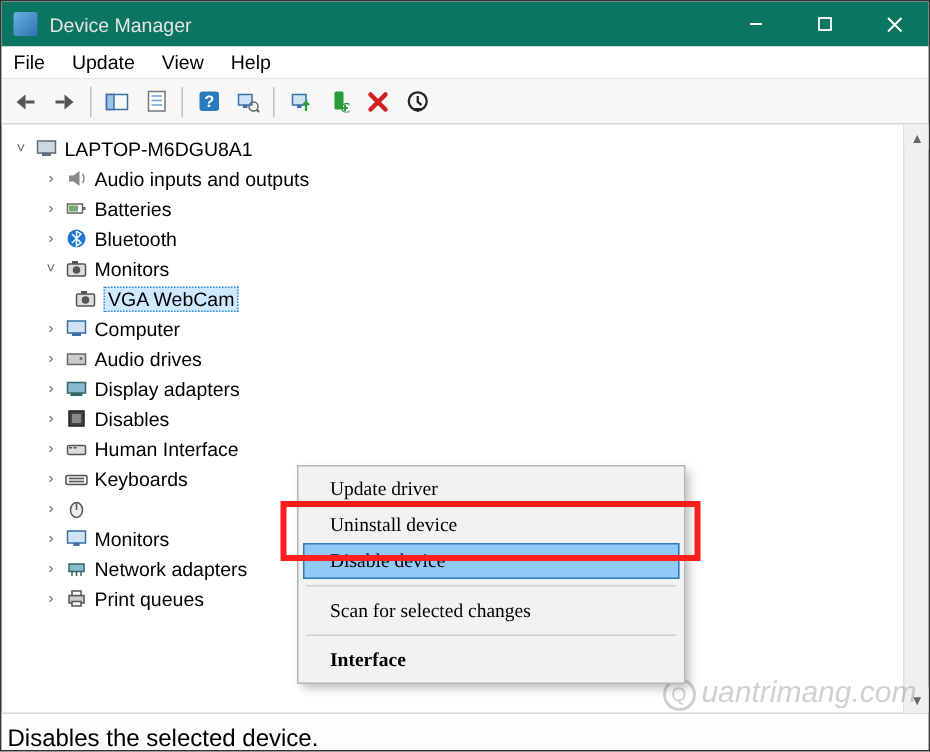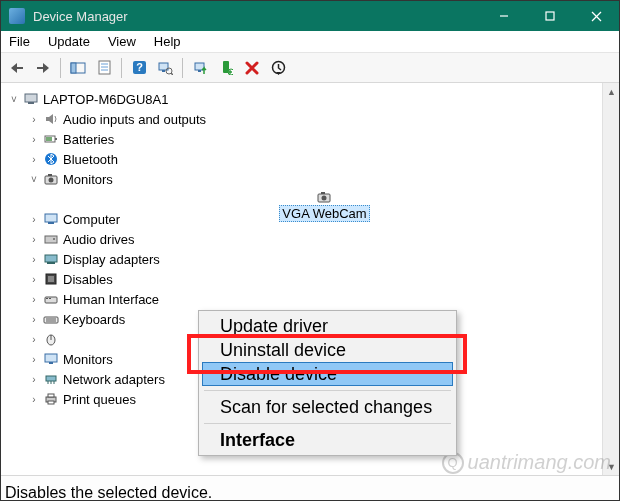--- a/index.html
+++ b/index.html
@@ -106,21 +106,21 @@
     color: #666; font-size: 10px;
   }
   .dev-icon {
     width: 16px; height: 16px;
     margin: 0 4px 0 2px;
     display: inline-flex; align-items:center; justify-content:center;
     position: relative;
   }
   .indent0 { padding-left: 4px; }
   .indent1 { padding-left: 24px; }
-  .indent2 { padding-left: 44px; flex-direction: column; }
+  .indent2 { padding-left: 44px; }
   .selected .label-sel {
     background: #cde8ff;
     border: 1px dotted #3a8ccc;
     padding: 0 2px;
   }
   
   .ctxmenu {
     position: absolute;
     left: 197px;
     top: 227px;
@@ -128,21 +128,22 @@
     background: #f2f2f2;
     border: 1px solid #b5b5b5;
     box-shadow: 3px 3px 6px rgba(0,0,0,0.25);
     padding: 3px;
     z-index: 10;
   }
   .ctx-item {
     height: 24px;
     display: flex; align-items: center;
     padding-left: 18px;
-    font-size: 18px;
+    font-size: 13px;
+    font-family: Liberation Serif, serif;
   }
   .ctx-item.hover {
     background: #90c8f6;
     border: 1px solid #2a7ac0;
     padding-left: 17px;
   }
   .ctx-sep {
     height: 1px; background: #d0d0d0;
     margin: 4px 2px;
   }

